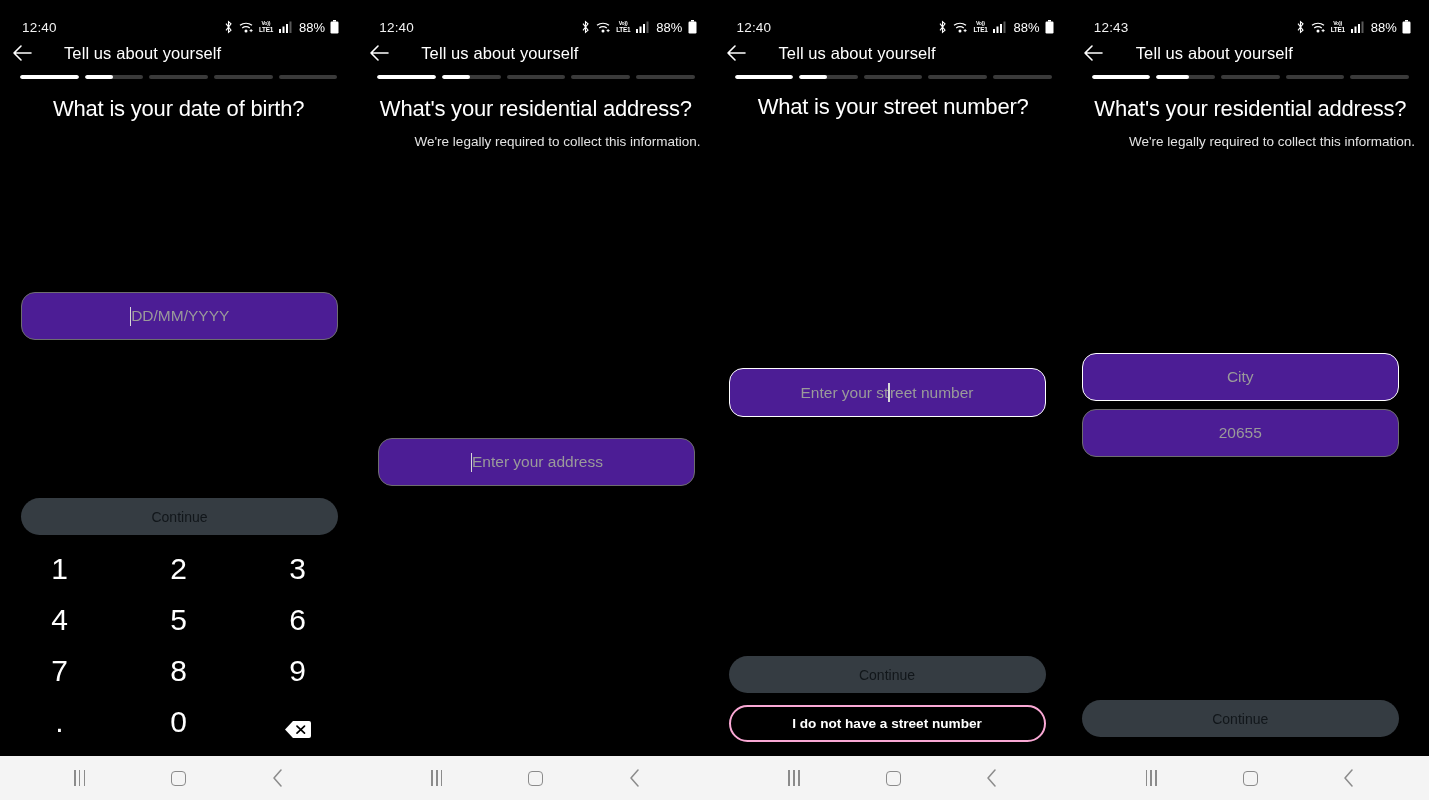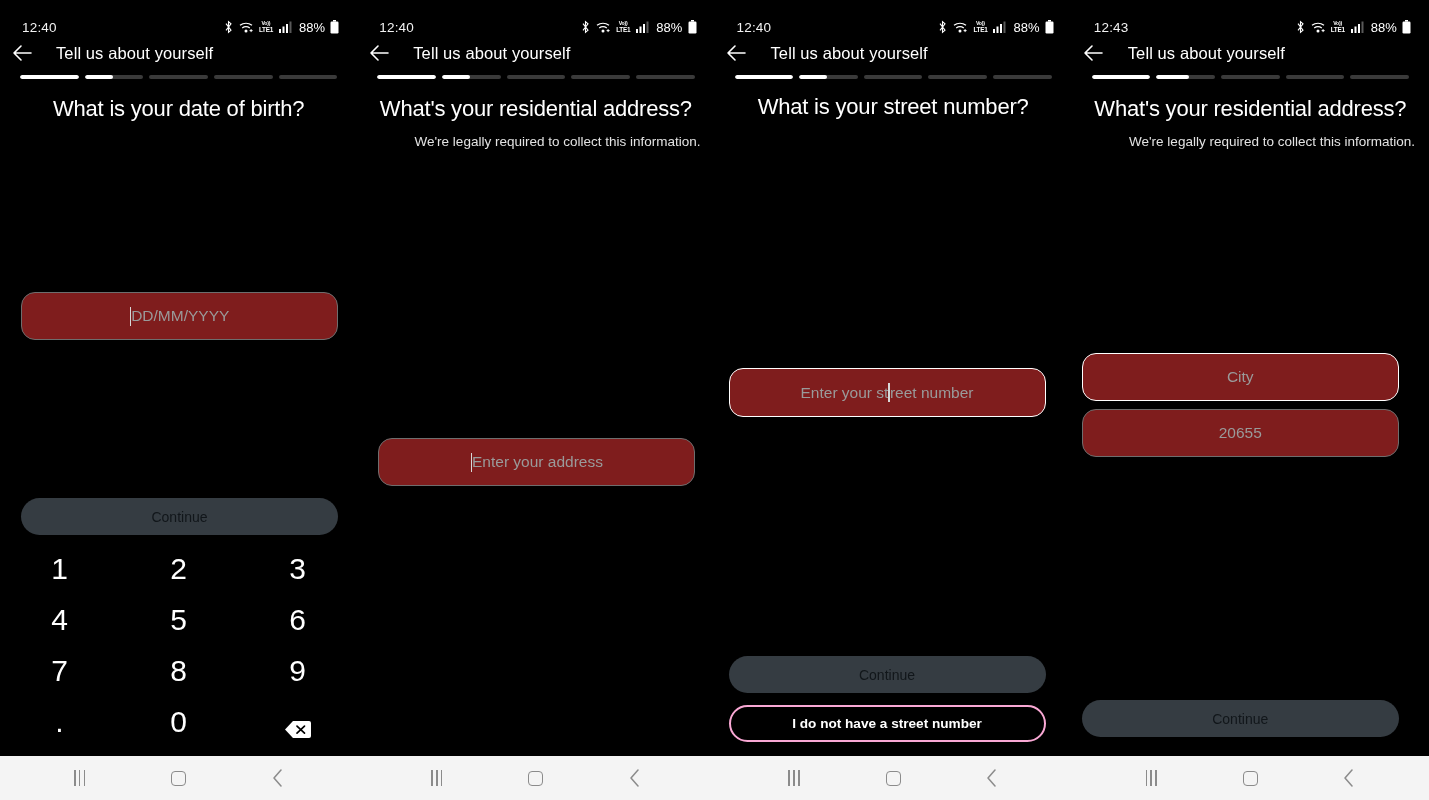--- a/index.html
+++ b/index.html
@@ -46,21 +46,21 @@
     display: flex; align-items: center;
   }
   .back-btn {
     width: 44px; height: 34px;
     display: flex; align-items: center; justify-content: center;
     cursor: pointer;
   }
   .appbar-title {
     font-size: 16.5px; color: #ffffff;
     font-weight: 400; letter-spacing: .1px;
-    margin-left: 12px;
+    margin-left: 20px;
   }
 
   
   .progress {
     position: absolute; top: 75px; left: 20px; right: 20px;
     height: 4px;
     display: flex; gap: 6px;
   }
   .seg {
     flex: 1; height: 3.5px; border-radius: 2px;
@@ -85,21 +85,21 @@
     text-align: right;
     color: #e3e3e3;
     font-size: 13.5px;
     font-weight: 400;
   }
 
   
   .field {
     position: absolute;
     display: flex; align-items: center; justify-content: center;
-    background: #7f1d1d;
+    background: #4c1d95;
     border-radius: 14px;
     color: #9a9a9a;
     font-size: 15.5px;
     cursor: text;
   }
   .field.dim   { border: 1px solid #6e6e6e; }
   .field.focus { border: 1.6px solid #ffffff; }
   .caret {
     display: inline-block;
     width: 1.5px; height: 19px;

